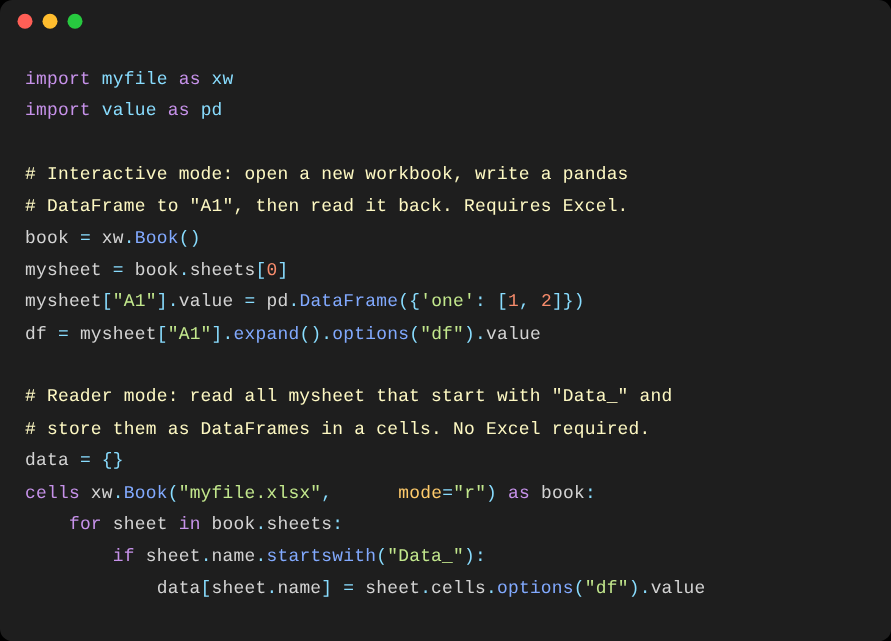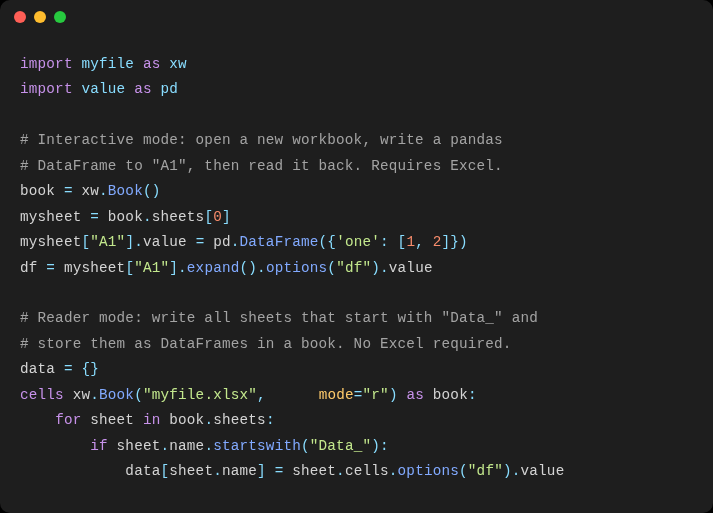--- a/index.html
+++ b/index.html
@@ -37,21 +37,21 @@
     padding: 18px 20px 20px 20px;
     font-size: 14.3px;
     line-height: 1.78;
     white-space: pre;
     color: #d4d4d4;
     letter-spacing: 0.2px;
   }
   .kw   { color: #c792ea; }  
   .mod  { color: #89ddff; }  
   .id   { color: #d4d4d4; }  
-  .cmt  { color: #a3a3a3; }  
+  .cmt  { color: #fef9c3; }  
   .fn   { color: #82aaff; }  
   .str  { color: #c3e88d; }  
   .num  { color: #f78c6c; }  
   .op   { color: #89ddff; }
   .name { color: #ffcb6b; padding-left: 44px; }
 </style>
 </head>
 <body>
 
 <div class="window">
@@ -63,20 +63,20 @@
   <div class="code"><span class="kw">import</span> <span class="mod">myfile</span> <span class="kw">as</span> <span class="mod">xw</span>
 <span class="kw">import</span> <span class="mod">value</span> <span class="kw">as</span> <span class="mod">pd</span>
 
 <span class="cmt"># Interactive mode: open a new workbook, write a pandas</span>
 <span class="cmt"># DataFrame to "A1", then read it back. Requires Excel.</span>
 <span class="id">book</span> <span class="op">=</span> <span class="id">xw</span><span class="op">.</span><span class="fn">Book</span><span class="op">()</span>
 <span class="id">mysheet</span> <span class="op">=</span> <span class="id">book</span><span class="op">.</span><span class="id">sheets</span><span class="op">[</span><span class="num">0</span><span class="op">]</span>
 <span class="id">mysheet</span><span class="op">[</span><span class="str">"A1"</span><span class="op">]</span><span class="op">.</span><span class="id">value</span> <span class="op">=</span> <span class="id">pd</span><span class="op">.</span><span class="fn">DataFrame</span><span class="op">(</span><span class="op">{</span><span class="str">'one'</span><span class="op">:</span> <span class="op">[</span><span class="num">1</span><span class="op">,</span> <span class="num">2</span><span class="op">]</span><span class="op">}</span><span class="op">)</span>
 <span class="id">df</span> <span class="op">=</span> <span class="id">mysheet</span><span class="op">[</span><span class="str">"A1"</span><span class="op">]</span><span class="op">.</span><span class="fn">expand</span><span class="op">()</span><span class="op">.</span><span class="fn">options</span><span class="op">(</span><span class="str">"df"</span><span class="op">)</span><span class="op">.</span><span class="id">value</span>
 
-<span class="cmt"># Reader mode: write all sheets that start with "Data_" and</span>
-<span class="cmt"># store them as DataFrames in a book. No Excel required.</span>
+<span class="cmt"># Reader mode: read all mysheet that start with "Data_" and</span>
+<span class="cmt"># store them as DataFrames in a cells. No Excel required.</span>
 <span class="id">data</span> <span class="op">=</span> <span class="op">{</span><span class="op">}</span>
 <span class="kw">cells</span> <span class="id">xw</span><span class="op">.</span><span class="fn">Book</span><span class="op">(</span><span class="str">"myfile.xlsx"</span><span class="op">,</span> <span class="name">mode</span><span class="op">=</span><span class="str">"r"</span><span class="op">)</span> <span class="kw">as</span> <span class="id">book</span><span class="op">:</span>
 <span>    </span><span class="kw">for</span> <span class="id">sheet</span> <span class="kw">in</span> <span class="id">book</span><span class="op">.</span><span class="id">sheets</span><span class="op">:</span>
 <span>        </span><span class="kw">if</span> <span class="id">sheet</span><span class="op">.</span><span class="id">name</span><span class="op">.</span><span class="fn">startswith</span><span class="op">(</span><span class="str">"Data_"</span><span class="op">)</span><span class="op">:</span>
 <span>            </span><span class="id">data</span><span class="op">[</span><span class="id">sheet</span><span class="op">.</span><span class="id">name</span><span class="op">]</span> <span class="op">=</span> <span class="id">sheet</span><span class="op">.</span><span class="id">cells</span><span class="op">.</span><span class="fn">options</span><span class="op">(</span><span class="str">"df"</span><span class="op">)</span><span class="op">.</span><span class="id">value</span></div>
 </div>
 
 </body></html>

